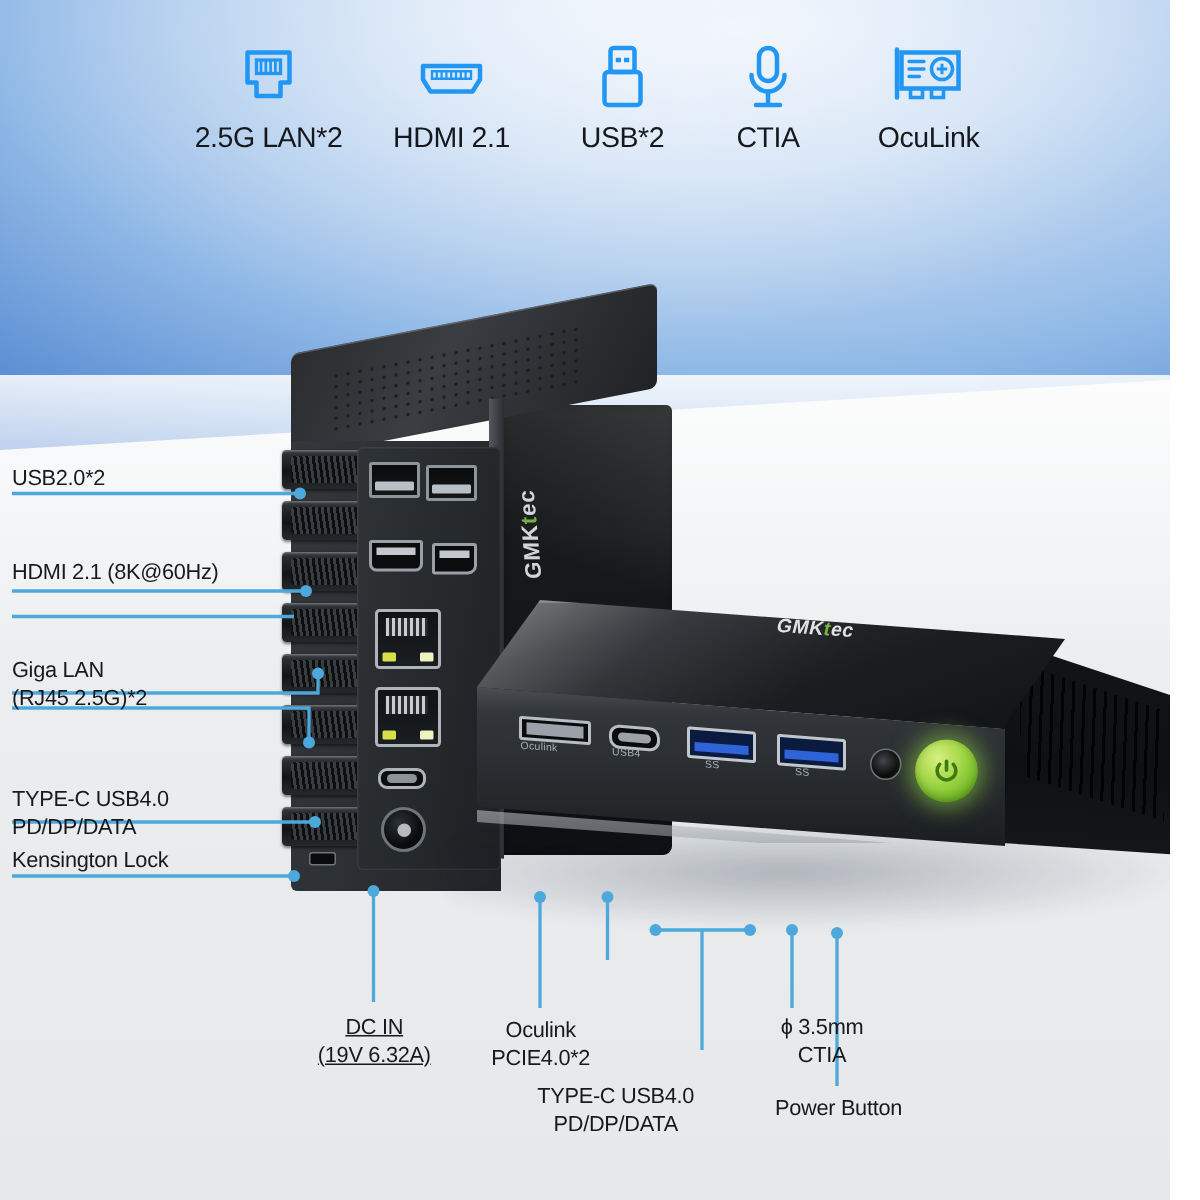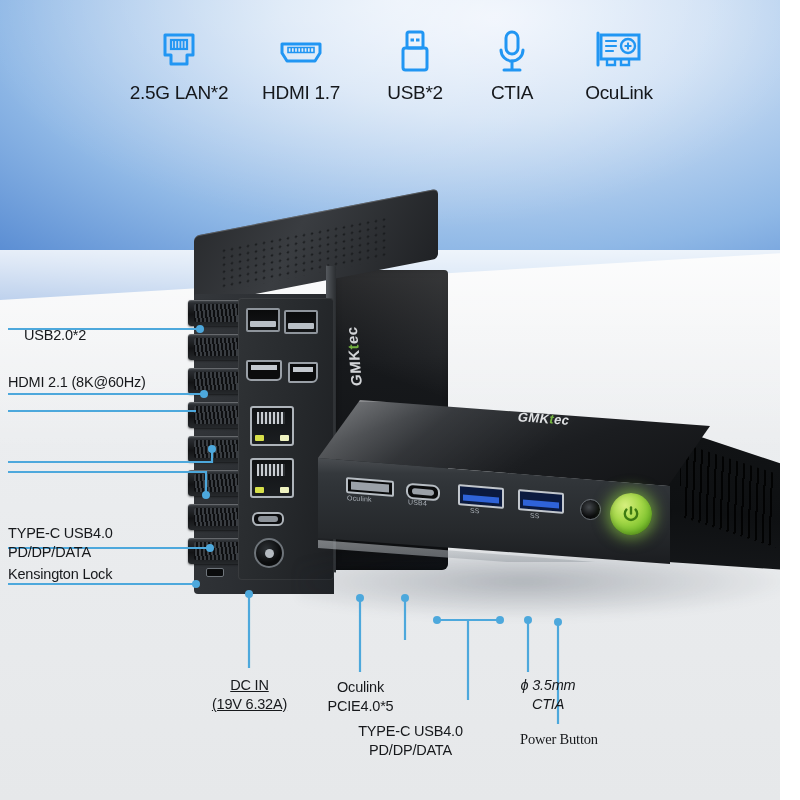--- a/index.html
+++ b/index.html
@@ -272,21 +272,21 @@
 
 
     <div class="feature f-hdmi">
       <span class="ico">
         <svg width="50" height="44" viewBox="0 0 50 44">
           <path d="M6 14h38v9l-5 8H11l-5-8z" fill="none" stroke="#2196f3" stroke-width="3" stroke-linejoin="round"></path>
           <path d="M12 17.5h26v5H12z" fill="none" stroke="#2196f3" stroke-width="1.6"></path>
           <path d="M15.2 17.5v5M18.4 17.5v5M21.6 17.5v5M24.8 17.5v5M28 17.5v5M31.2 17.5v5M34.4 17.5v5" stroke="#2196f3" stroke-width="1.5"></path>
         </svg>
       </span>
-      <span class="flabel">HDMI 1.7</span>
+      <span class="flabel">HDMI 2.1</span>
     </div>
 
 
     <div class="feature f-usb">
       <span class="ico">
         <svg width="40" height="48" viewBox="0 0 40 48">
           <rect x="12" y="4" width="16" height="16" rx="2" fill="none" stroke="#2196f3" stroke-width="3"></rect>
           <rect x="15.5" y="10.5" width="3.5" height="3" fill="#2196f3"></rect>
           <rect x="21" y="10.5" width="3.5" height="3" fill="#2196f3"></rect>
           <rect x="8" y="20" width="24" height="22" rx="2.5" fill="none" stroke="#2196f3" stroke-width="3"></rect>
@@ -444,47 +444,51 @@
       <circle cx="249" cy="594" r="4"></circle>
       <circle cx="360" cy="598" r="4"></circle>
       <circle cx="405" cy="598" r="4"></circle>
       <circle cx="437" cy="620" r="4"></circle>
       <circle cx="500" cy="620" r="4"></circle>
       <circle cx="528" cy="620" r="4"></circle>
       <circle cx="558" cy="622" r="4"></circle>
     </g>
   </svg>
 
-  <div class="anno" style="left:24px;top:310px;margin-top:16px;">
+  <div class="anno" style="left:8px;top:310px;">
     <div>USB2.0*2</div>
   </div>
   <div class="anno" style="left:8px;top:373px;">
     <div>HDMI 2.1 (8K@60Hz)</div>
+  </div>
+  <div class="anno" style="left:8px;top:438px;">
+    <div>Giga LAN</div>
+    <div>(RJ45 2.5G)*2</div>
   </div>
   <div class="anno" style="left:8px;top:524px;">
     <div>TYPE-C USB4.0</div>
     <div>PD/DP/DATA</div>
   </div>
   <div class="anno" style="left:8px;top:565px;">
     <div>Kensington Lock</div>
   </div>
 
   <div class="anno center" style="left:197px;top:676px;width:105px;text-decoration:underline;">
     <div>DC IN</div>
     <div>(19V 6.32A)</div>
   </div>
   <div class="anno center" style="left:308px;top:678px;width:105px;">
     <div>Oculink</div>
-    <div>PCIE4.0*5</div>
+    <div>PCIE4.0*2</div>
   </div>
   <div class="anno center" style="left:338px;top:722px;width:145px;">
     <div>TYPE-C USB4.0</div>
     <div>PD/DP/DATA</div>
   </div>
-  <div class="anno center" style="left:508px;top:676px;width:80px;font-style:italic;">
+  <div class="anno center" style="left:508px;top:676px;width:80px;">
     <div>ϕ 3.5mm</div>
     <div>CTIA</div>
   </div>
-  <div class="anno center" style="left:496px;top:730px;width:126px;font-family:Liberation Serif, serif;">
+  <div class="anno center" style="left:496px;top:730px;width:126px;">
     <div>Power Button</div>
   </div>
 
 </div>
 
 </body></html>

